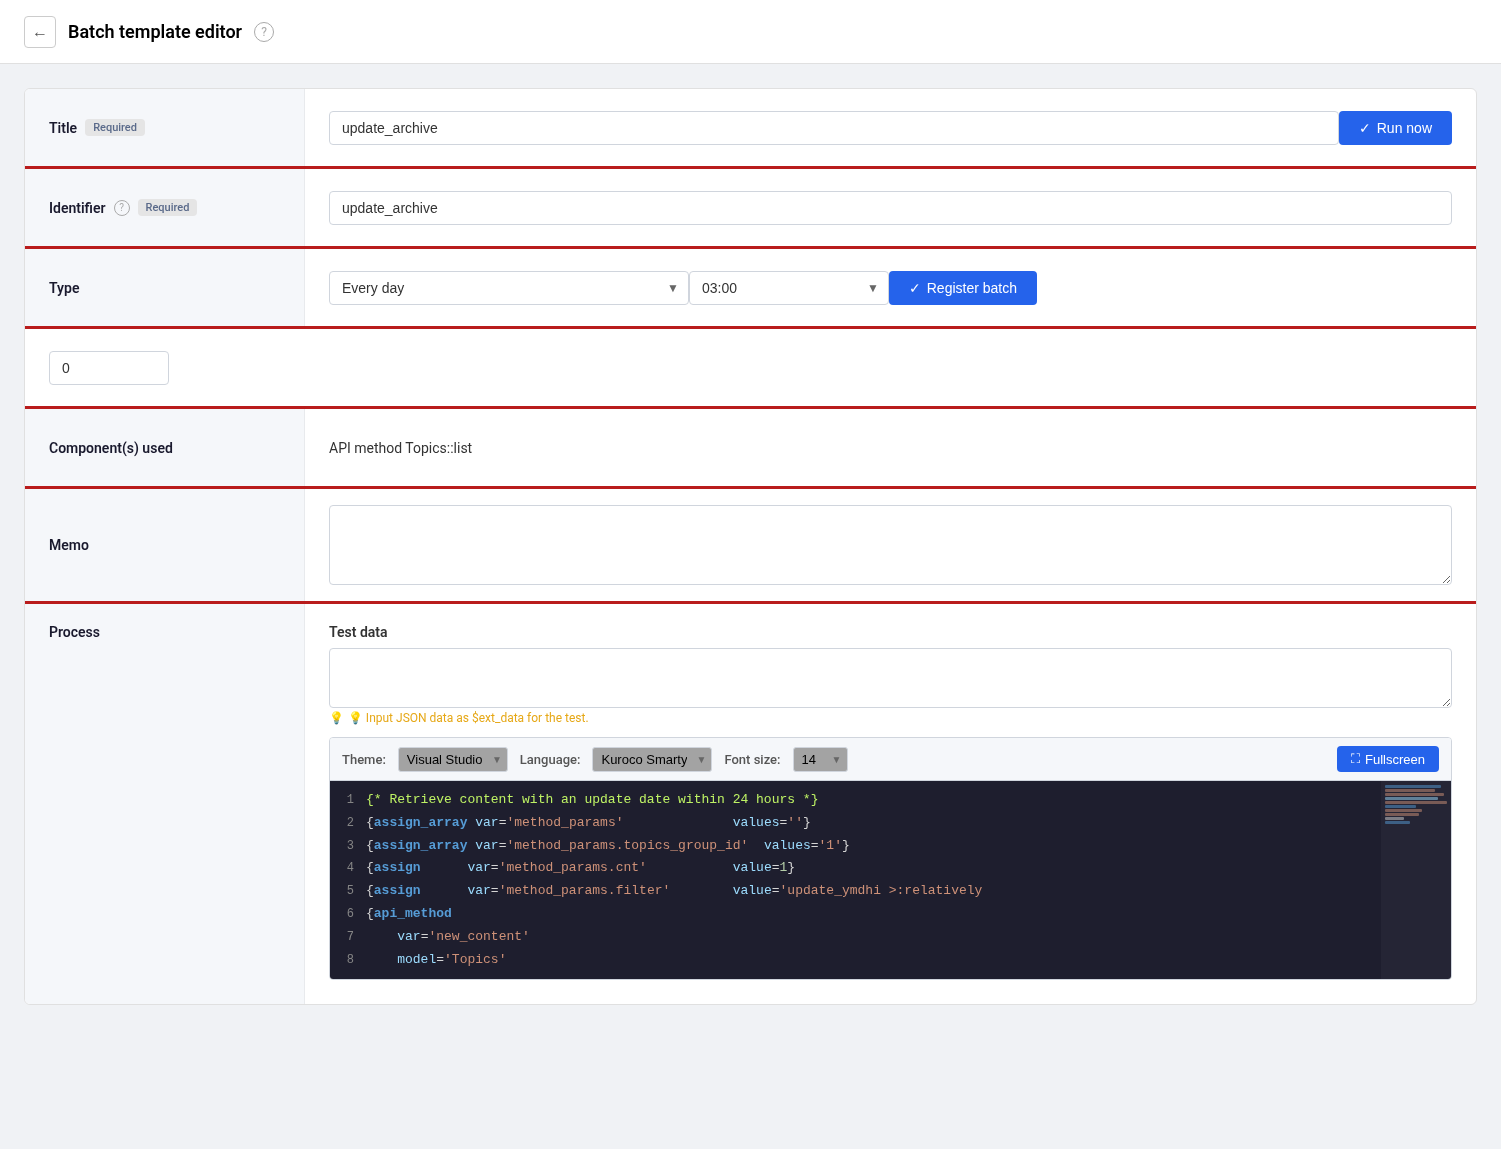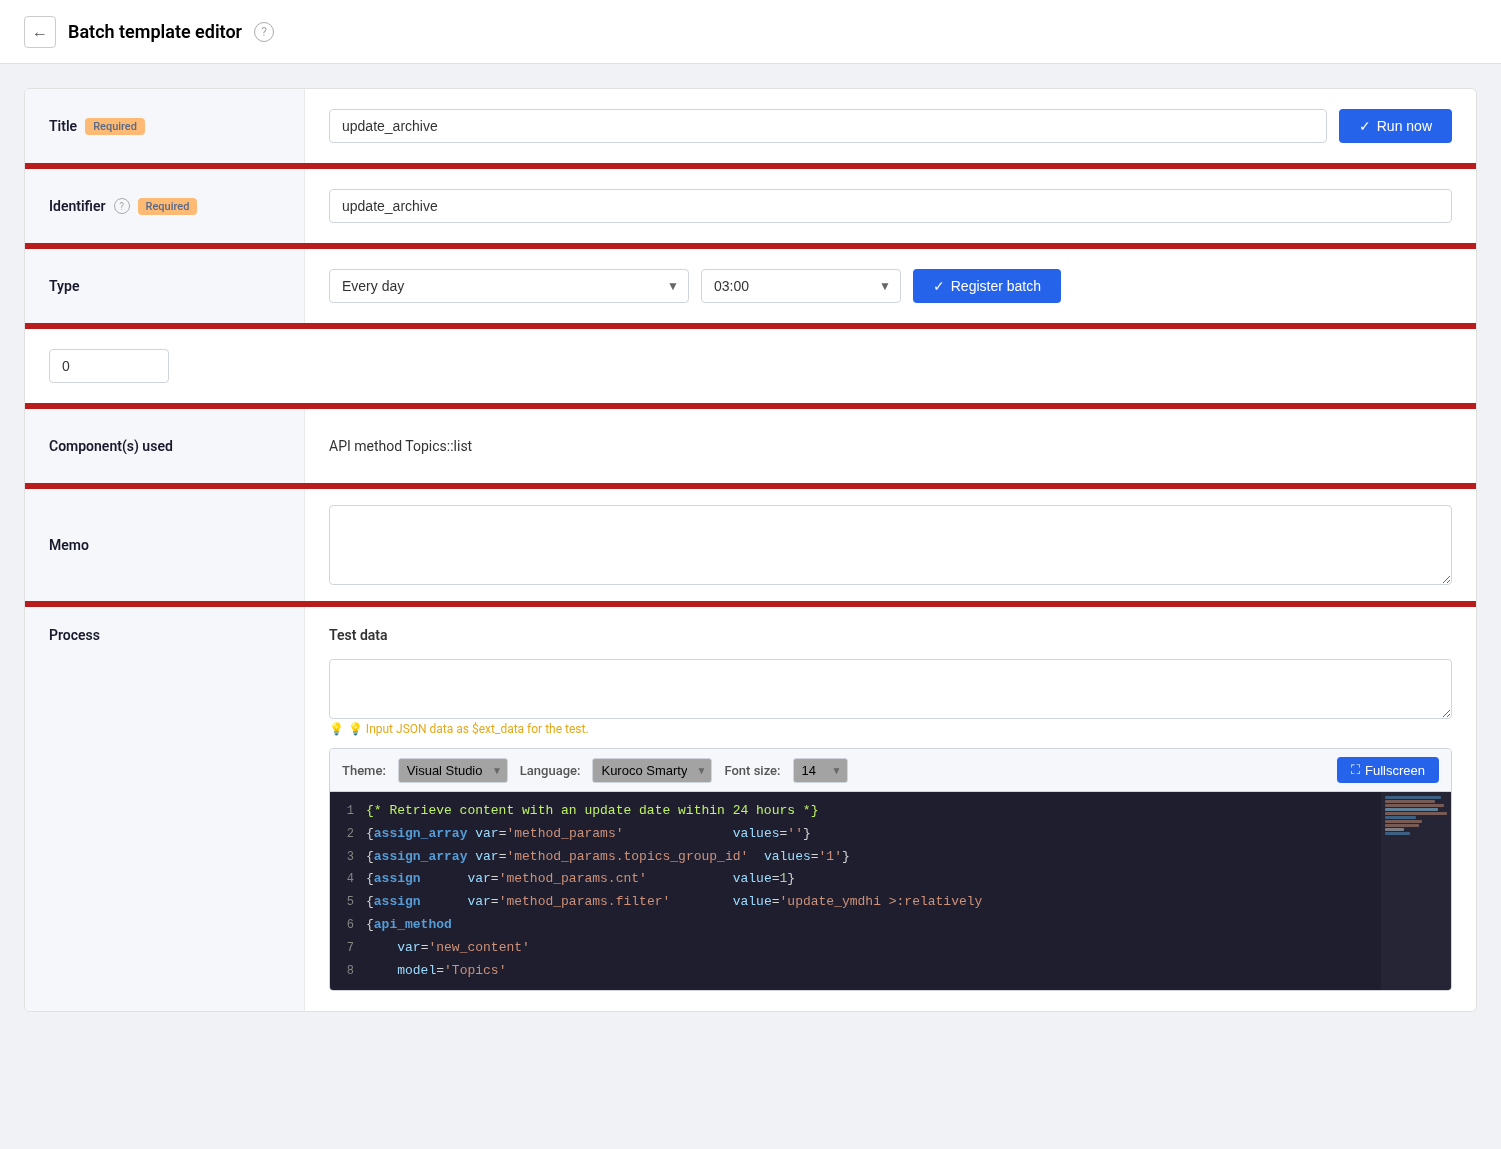--- a/index.html
+++ b/index.html
@@ -59,21 +59,21 @@
 
     .form-card {
       background: #fff;
       border: 1px solid #e0e0e0;
       border-radius: 6px;
       overflow: hidden;
     }
 
     .form-row {
       display: flex;
-      border-bottom: 6px solid #b91c1c;
+      border-bottom: 3px solid #b91c1c;
       min-height: 80px;
       align-items: stretch;
     }
 
     .form-row:last-child {
       border-bottom: none;
     }
 
     .form-label-cell {
       width: 280px;
@@ -86,34 +86,33 @@
       border-right: 1px solid #e8eaed;
     }
 
     .form-label {
       font-weight: 600;
       color: #1a1a2e;
       font-size: 14px;
     }
 
     .badge-required {
-      background: #fdba74;
+      background: #e5e5e5;
       color: #5a6a8a;
       font-size: 11px;
       padding: 2px 8px;
       border-radius: 4px;
       font-weight: 500;
     }
 
     .form-field-cell {
       flex: 1;
       padding: 16px 24px;
       display: flex;
       align-items: center;
-      gap: 12px;
     }
 
     .form-input {
       border: 1px solid #d0d5dd;
       border-radius: 4px;
       padding: 8px 12px;
       font-size: 14px;
       color: #333;
       outline: none;
       background: #fff;
@@ -205,21 +204,21 @@
 
     .form-row-tall .form-label-cell {
       align-items: flex-start;
       padding-top: 20px;
     }
 
     .test-data-label {
       font-weight: 600;
       color: #333;
       font-size: 14px;
-      margin-bottom: 16px;
+      margin-bottom: 8px;
     }
 
     .test-data-textarea {
       width: 100%;
       min-height: 60px;
       border: 1px solid #d0d5dd;
       border-radius: 4px;
       padding: 8px 12px;
       font-size: 14px;
       resize: vertical;

